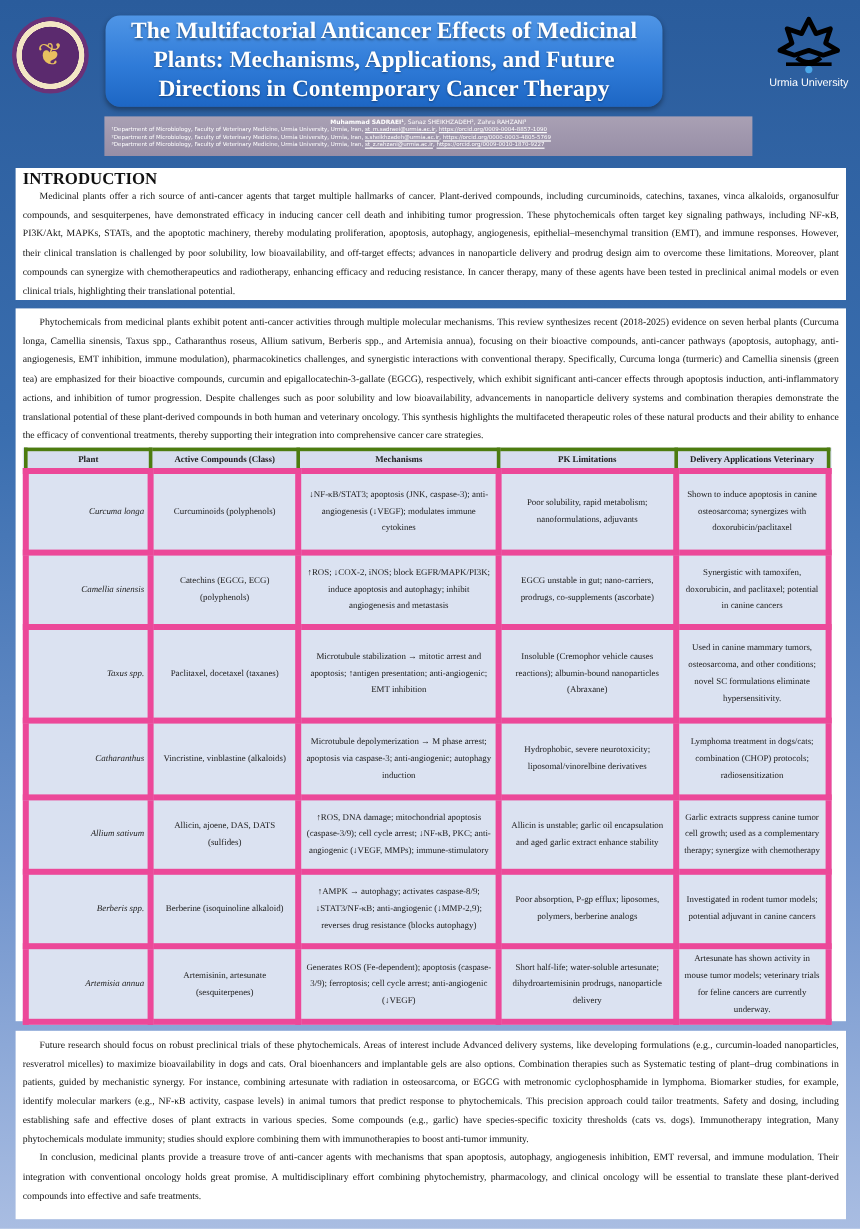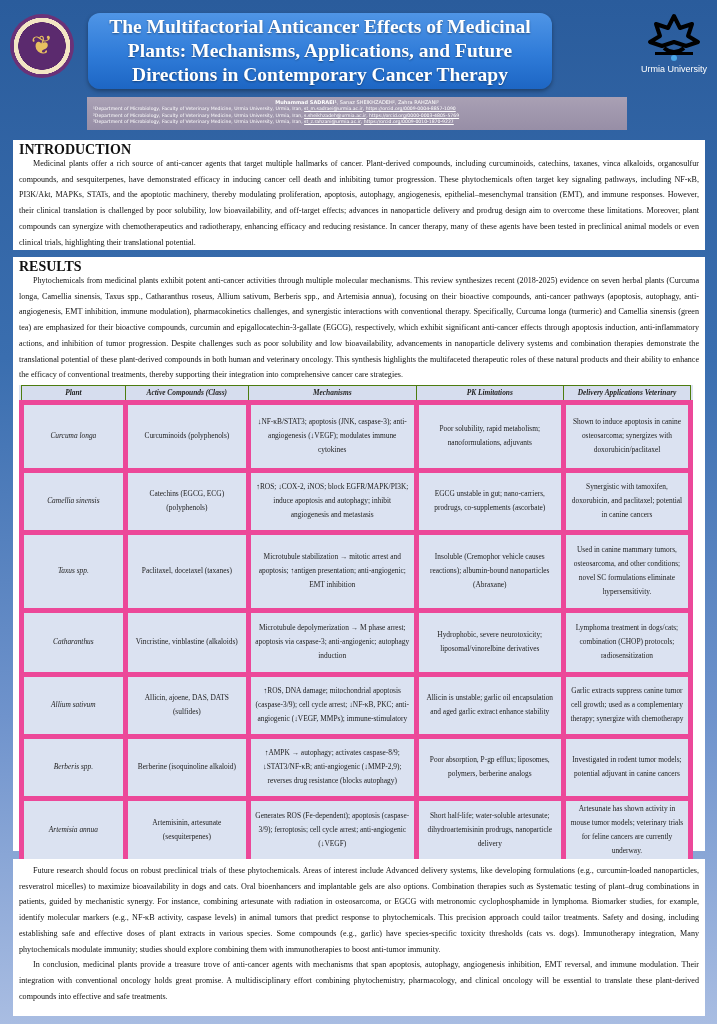--- a/index.html
+++ b/index.html
@@ -44,23 +44,23 @@
   }
   .panel h2 { margin:0; font-size:14px; font-weight:bold; line-height:12px; font-family:"Liberation Serif", serif; }
   .panel p { margin:0; text-indent:14px; }
   #intro { top:140px; height:110px; }
   #results { top:257px; height:594px; }
   #discussion { top:859px; height:157px; }
   table.res {
     margin-top:2px; width:674px; border-collapse:collapse; background:#dbe2f1;
     font-size:7.4px; line-height:14px; text-align:center; color:#222;
   }
-  table.res th { background:#d6ddee; font-weight:bold; height:12px; line-height:12px; border:1px solid #4d7c0f;font-style:italic; }
+  table.res th { background:#d6ddee; font-weight:bold; height:12px; line-height:12px; border:3px solid #4d7c0f; }
   table.res td { border:5px solid #ec4899; padding:1px 3px; vertical-align:middle; }
-  table.res td.plant { font-style:italic; }
+  table.res td.plant { font-style:italic;text-align:right; }
   .c1{width:107px}.c2{width:128px}.c3{width:176px}.c4{width:153px}.c5{width:130px}
 </style>
 </head>
 <body>
 
 <div class="logo-left">
   <span class="peacock">❦</span>
 </div>
 
 <div class="title-box">
@@ -87,21 +87,20 @@
   <div class="aff"><span>²Department of Microbiology, Faculty of Veterinary Medicine, Urmia University, Urmia, Iran, </span><span class="u">s.sheikhzadeh@urmia.ac.ir</span>, <span class="u">https://orcid.org/0000-0003-4805-5769</span></div>
   <div class="aff"><span>³Department of Microbiology, Faculty of Veterinary Medicine, Urmia University, Urmia, Iran, </span><span class="u">st_z.rahzani@urmia.ac.ir</span>, <span class="u">https://orcid.org/0009-0010-1870-9227</span></div>
 </div>
 
 <section class="panel" id="intro">
   <h2>INTRODUCTION</h2>
   <p>Medicinal plants offer a rich source of anti-cancer agents that target multiple hallmarks of cancer. Plant-derived compounds, including curcuminoids, catechins, taxanes, vinca alkaloids, organosulfur compounds, and sesquiterpenes, have demonstrated efficacy in inducing cancer cell death and inhibiting tumor progression. These phytochemicals often target key signaling pathways, including NF-κB, PI3K/Akt, MAPKs, STATs, and the apoptotic machinery, thereby modulating proliferation, apoptosis, autophagy, angiogenesis, epithelial–mesenchymal transition (EMT), and immune responses. However, their clinical translation is challenged by poor solubility, low bioavailability, and off-target effects; advances in nanoparticle delivery and prodrug design aim to overcome these limitations. Moreover, plant compounds can synergize with chemotherapeutics and radiotherapy, enhancing efficacy and reducing resistance. In cancer therapy, many of these agents have been tested in preclinical animal models or even clinical trials, highlighting their translational potential.</p>
 </section>
 
 <section class="panel" id="results">
-  <h2>RESULTS</h2>
   <p>Phytochemicals from medicinal plants exhibit potent anti-cancer activities through multiple molecular mechanisms. This review synthesizes recent (2018-2025) evidence on seven herbal plants (Curcuma longa, Camellia sinensis, Taxus spp., Catharanthus roseus, Allium sativum, Berberis spp., and Artemisia annua), focusing on their bioactive compounds, anti-cancer pathways (apoptosis, autophagy, anti-angiogenesis, EMT inhibition, immune modulation), pharmacokinetics challenges, and synergistic interactions with conventional therapy. Specifically, Curcuma longa (turmeric) and Camellia sinensis (green tea) are emphasized for their bioactive compounds, curcumin and epigallocatechin-3-gallate (EGCG), respectively, which exhibit significant anti-cancer effects through apoptosis induction, anti-inflammatory actions, and inhibition of tumor progression. Despite challenges such as poor solubility and low bioavailability, advancements in nanoparticle delivery systems and combination therapies demonstrate the translational potential of these plant-derived compounds in both human and veterinary oncology. This synthesis highlights the multifaceted therapeutic roles of these natural products and their ability to enhance the efficacy of conventional treatments, thereby supporting their integration into comprehensive cancer care strategies.</p>
   <table class="res">
     <thead>
       <tr>
         <th class="c1">Plant</th>
         <th class="c2">Active Compounds (Class)</th>
         <th class="c3">Mechanisms</th>
         <th class="c4">PK Limitations</th>
         <th class="c5">Delivery Applications Veterinary</th>
       </tr>

